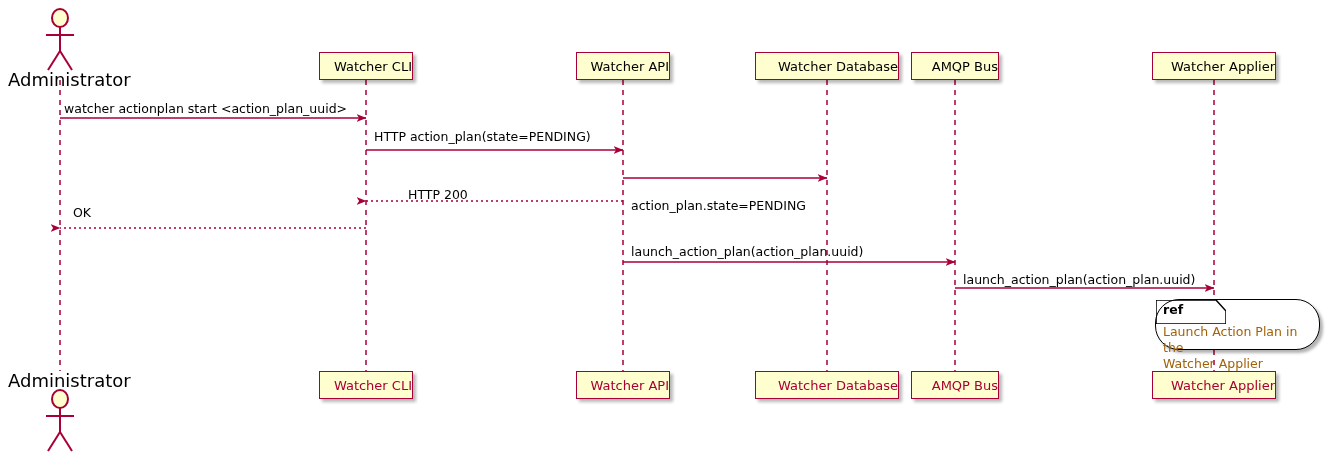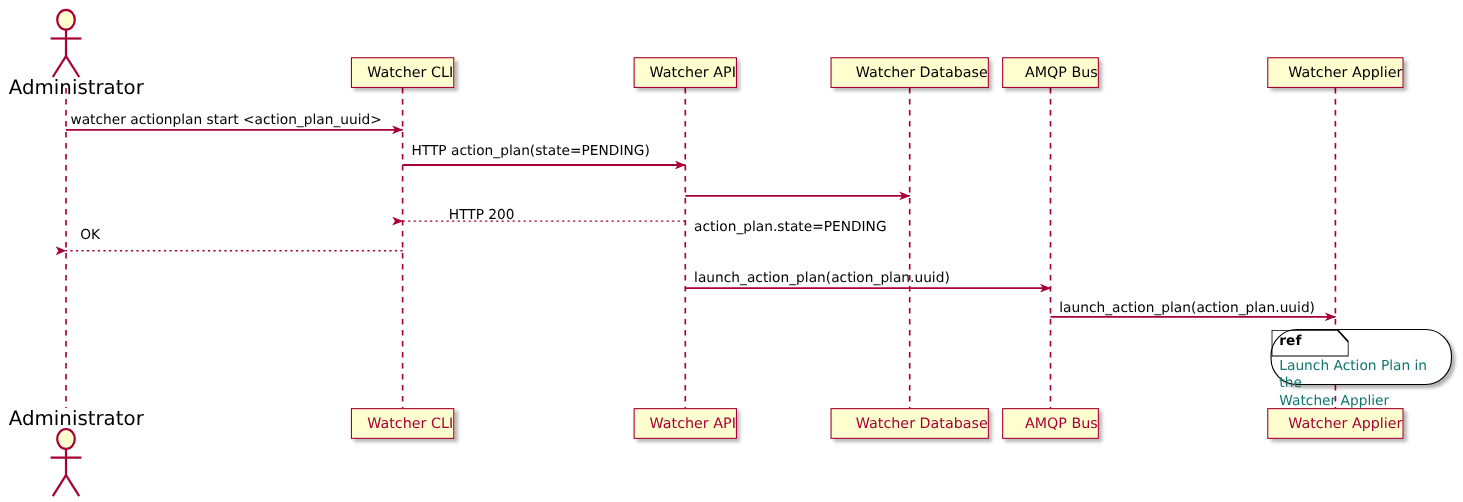--- a/index.html
+++ b/index.html
@@ -73,21 +73,21 @@
     color: #000000;
     padding: 3px 16px 3px 7px;
     line-height: 1.1;
     white-space: nowrap;
   }
   .ref-body {
     position: absolute;
     left: 7px;
     top: 24px;
     font-size: 12.5px;
-    color: #0f766e;
+    color: #a16207;
     line-height: 16px;
     white-space: pre-line;
   }
 </style>
 </head>
 <body>
 
 <div id="diagram">
 
   <svg class="layer" id="svg-layer" width="1330" height="456" viewBox="0 0 1330 456" xmlns="http://www.w3.org/2000/svg">

